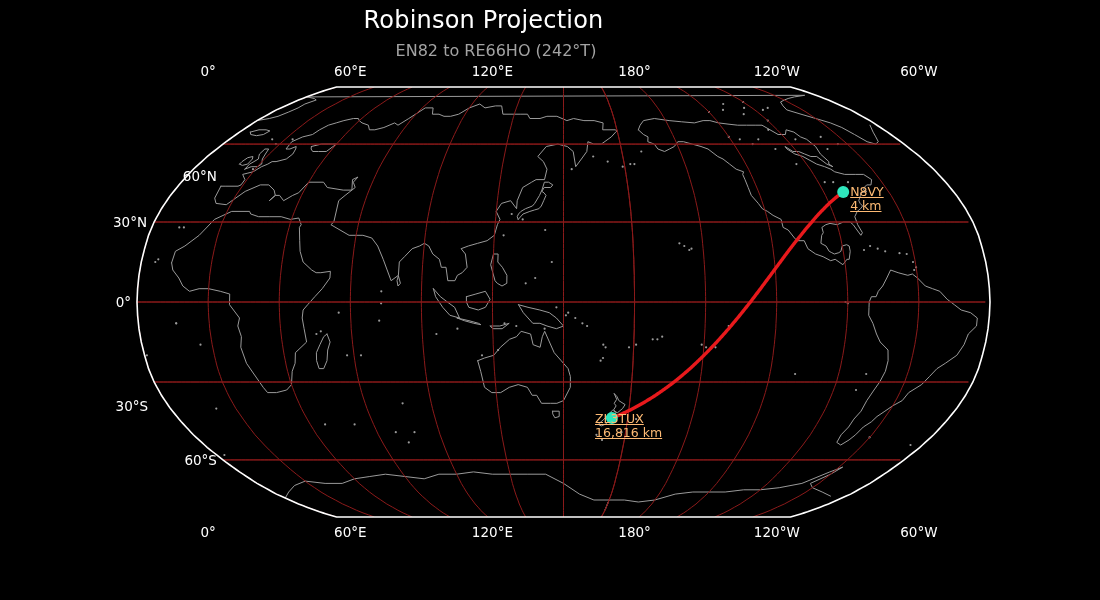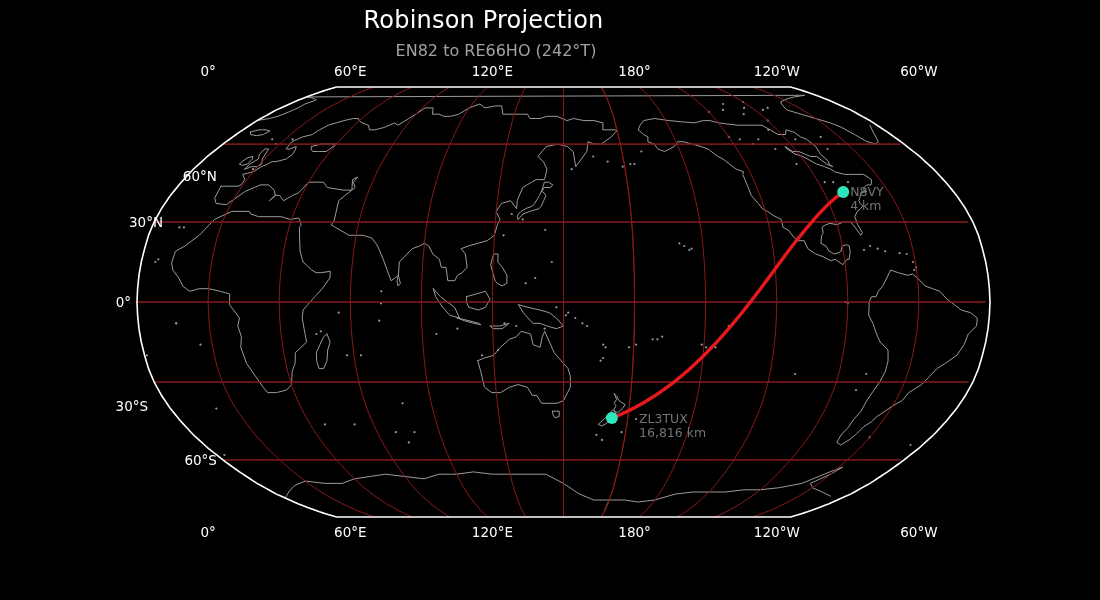--- a/index.html
+++ b/index.html
@@ -49,23 +49,24 @@
     font-size: 13.5px;
     color: #ffffff;
     white-space: nowrap;
   }
   .lon-top { transform: translateX(-50%); }
   .lon-bot { transform: translateX(-50%); }
   .lat-left { transform: translate(-100%, -50%); }
   .mk-label {
     position: absolute;
     font-size: 12.5px;
-    color: #737373;
+    color: #fdba74;
     white-space: nowrap;
     line-height: 14px;
+    text-decoration: underline;
   }
 </style>
 </head>
 <body>
 
 <div id="root">
 
   <div class="title">Robinson Projection</div>
   <div class="subtitle">EN82 to RE66HO (242°T)</div>
 
@@ -240,29 +241,29 @@
       <div class="axlabel lon-bot" style="left: 492.4px; top: 524px;">120°E</div>
       <div class="axlabel lon-top" style="left: 634.6px; top: 63px;">180°</div>
       <div class="axlabel lon-bot" style="left: 634.6px; top: 524px;">180°</div>
       <div class="axlabel lon-top" style="left: 776.8px; top: 63px;">120°W</div>
       <div class="axlabel lon-bot" style="left: 776.8px; top: 524px;">120°W</div>
       <div class="axlabel lon-top" style="left: 918.9px; top: 63px;">60°W</div>
       <div class="axlabel lon-bot" style="left: 918.9px; top: 524px;">60°W</div>
       <div class="axlabel lon-top" style="left: 208.1px; top: 63px;">0°</div>
       <div class="axlabel lon-bot" style="left: 208.1px; top: 524px;">0°</div>
       <div class="axlabel lat-left" style="left: 216.9px; top: 136px; margin-top: 40px;">60°N</div>
-      <div class="axlabel lat-left" style="left: 163px; top: 222px;">30°N</div>
+      <div class="axlabel lat-left" style="left: 147px; top: 222px;">30°N</div>
       <div class="axlabel lat-left" style="left: 131px; top: 302px;">0°</div>
       <div class="axlabel lat-left" style="left: 148.1px; top: 382px; margin-top: 24px;">30°S</div>
       <div class="axlabel lat-left" style="left: 216.9px; top: 459.9px;">60°S</div>
     </div>
 
   <div class="mk-label" id="mk0" style="left: 850.176px; top: 184.976px;">
     <div>N8VY</div>
     <div>4 km</div>
   </div>
 
-  <div class="mk-label" id="mk1" style="left: 639px; top: 412.086px;">
+  <div class="mk-label" id="mk1" style="left: 595px; top: 412.086px;">
     <div>ZL3TUX</div>
     <div>16,816 km</div>
   </div>
 
 </div>
 
 </body></html>

